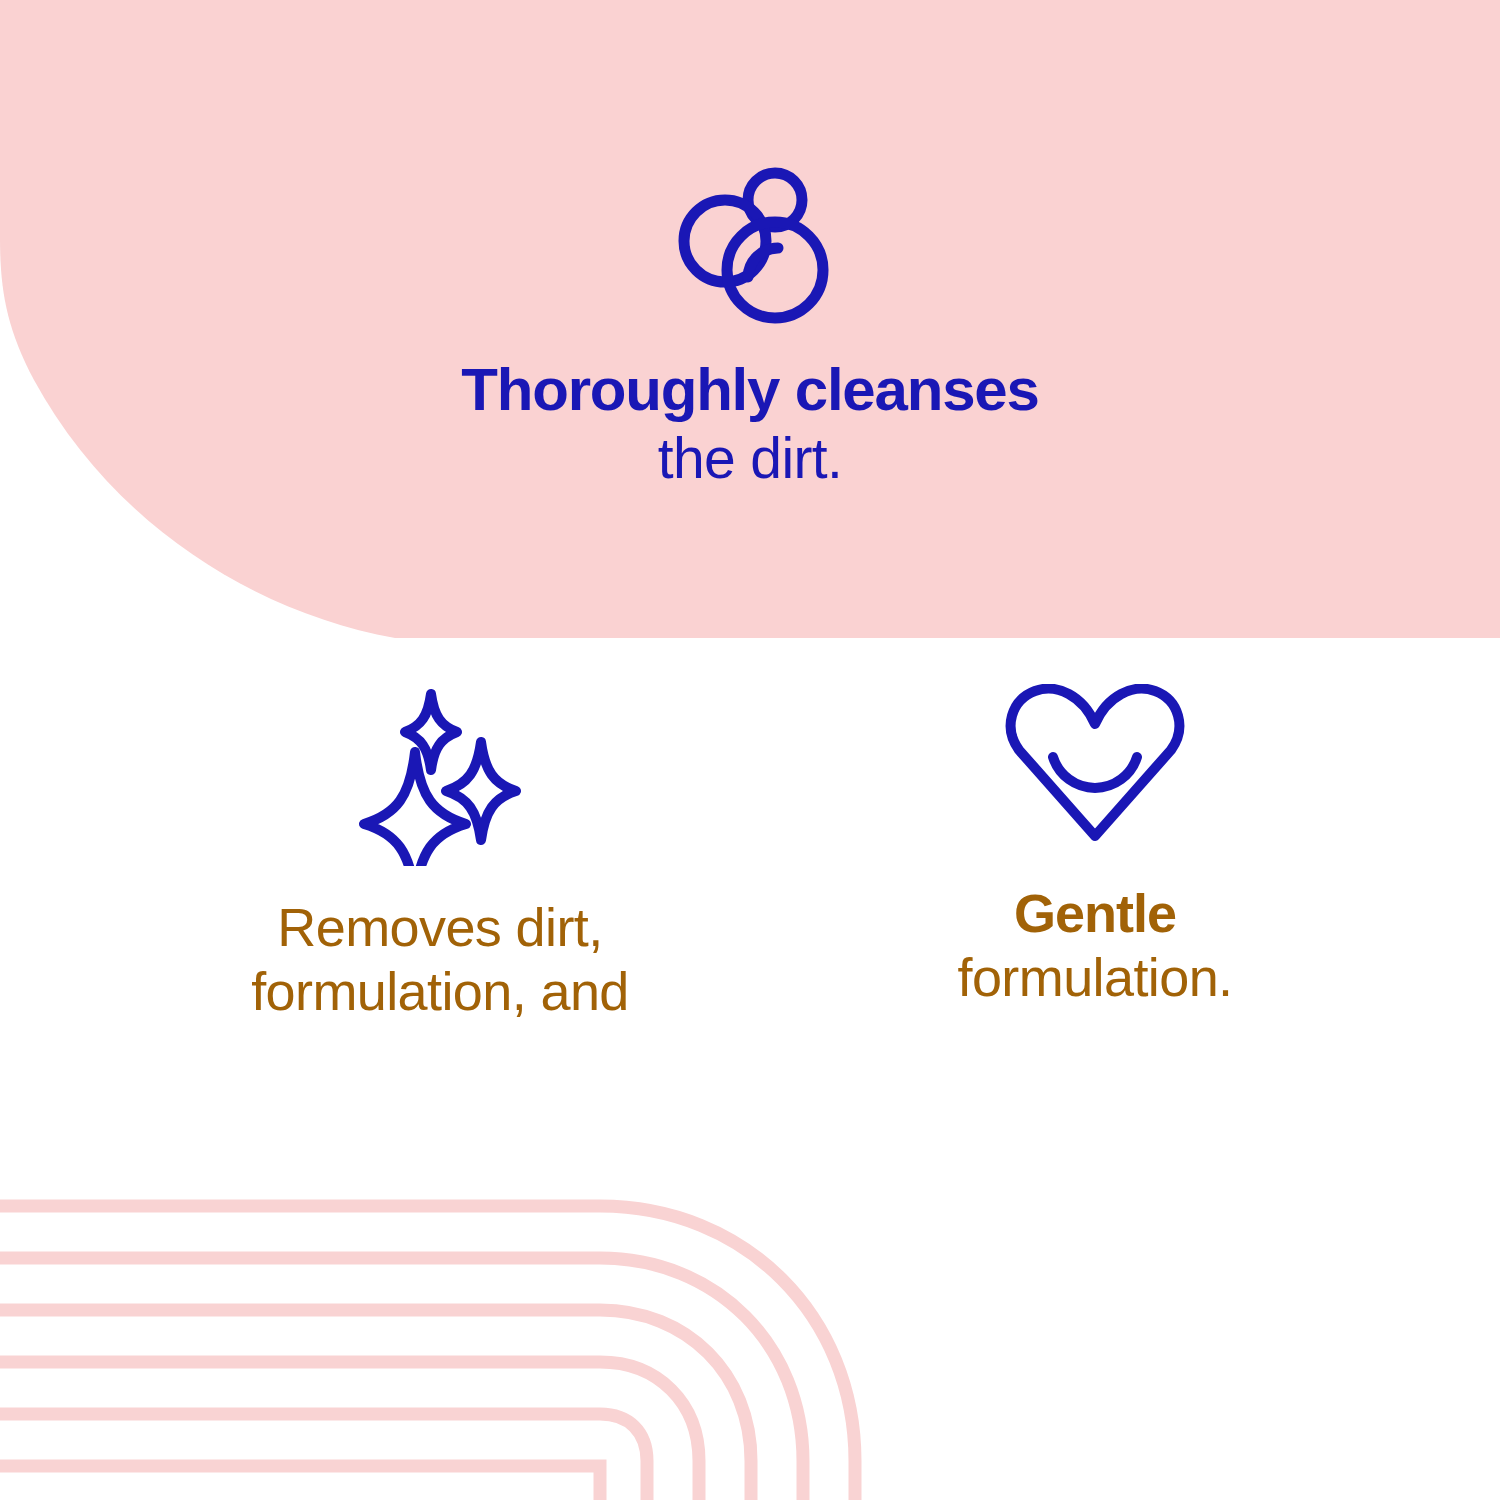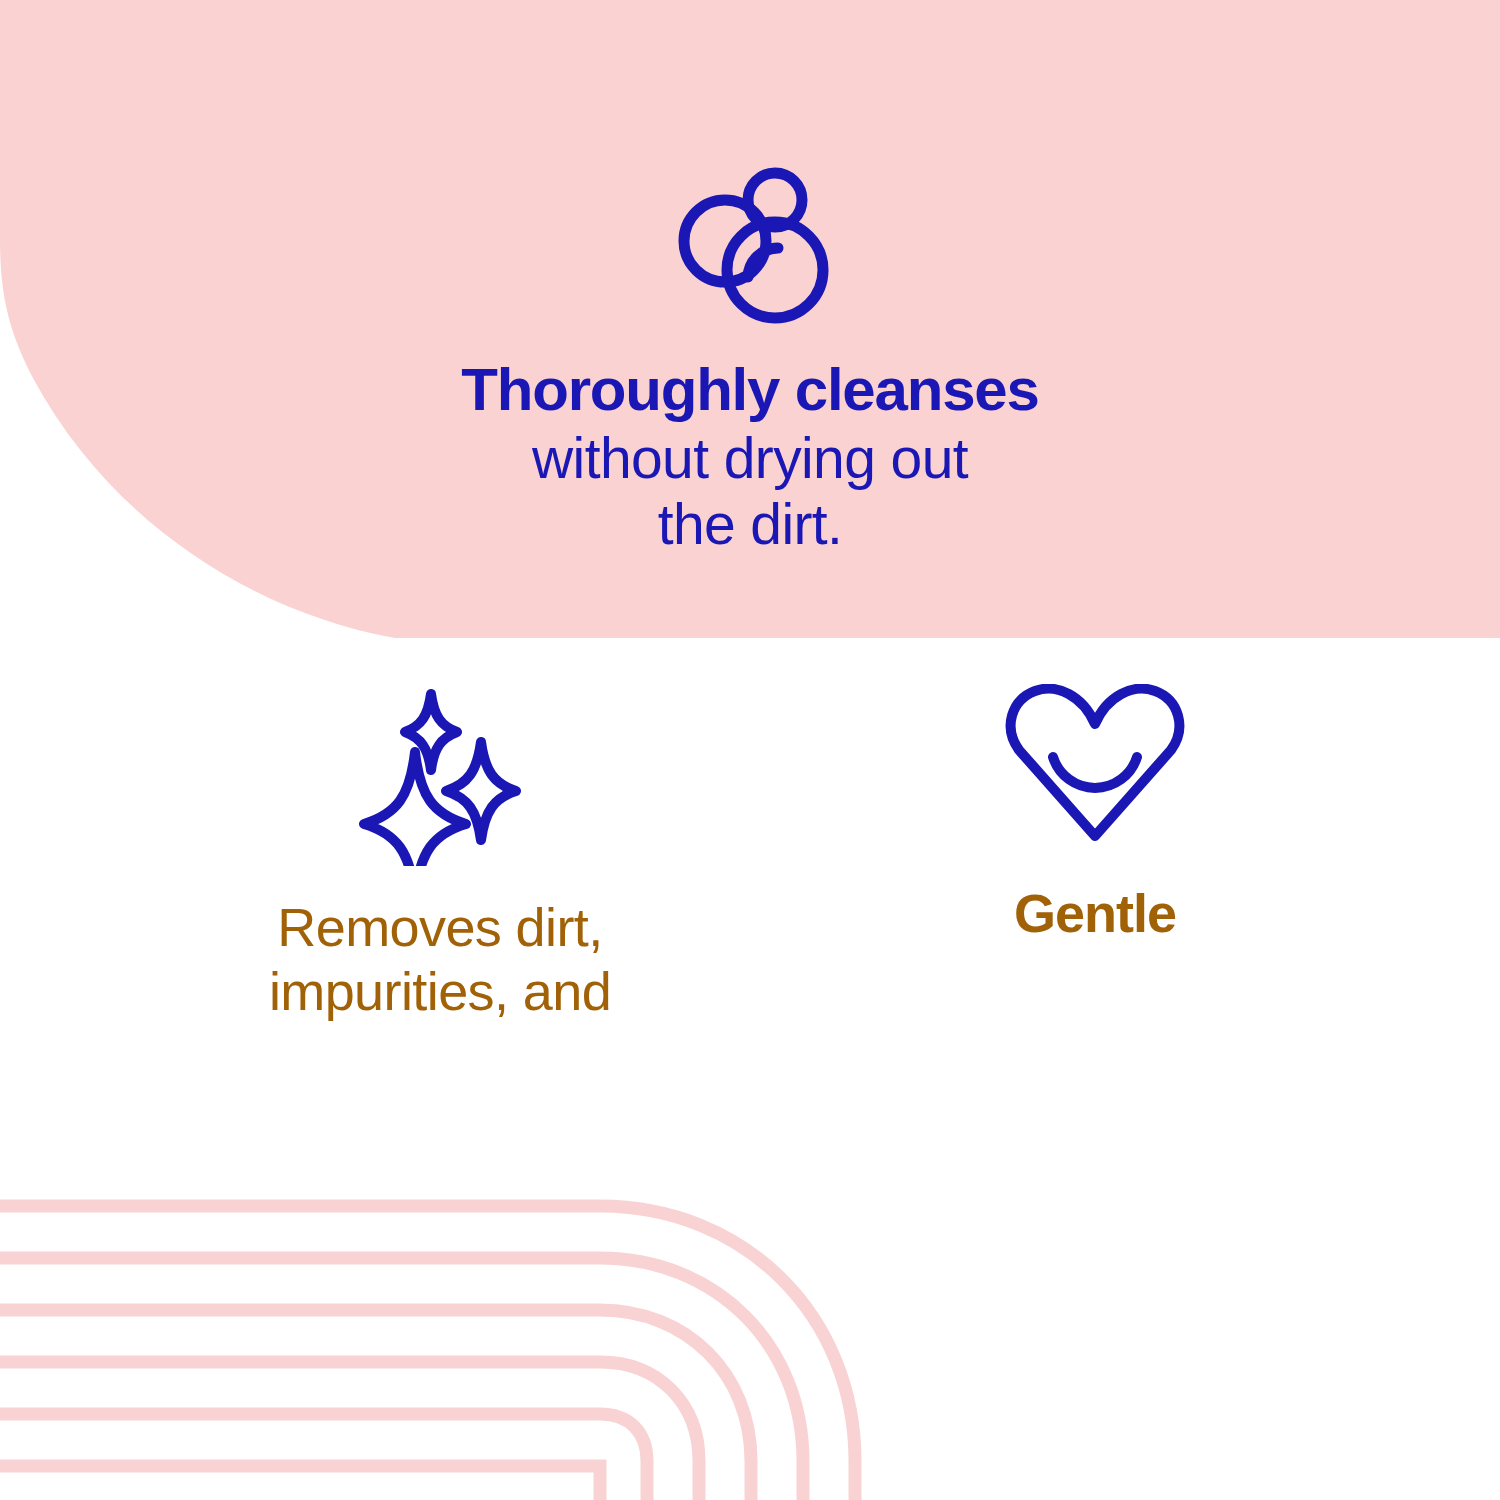--- a/index.html
+++ b/index.html
@@ -167,21 +167,20 @@
         <svg viewBox="0 0 170 170" width="170" height="170" fill="none" stroke="#1a17b5" stroke-width="11" stroke-linecap="round" stroke-linejoin="round">
           <circle cx="105" cy="40" r="27"></circle>
           <circle cx="55" cy="81" r="41"></circle>
           <circle cx="105" cy="110" r="48"></circle>
           <path d="M 78 117 A 30 30 0 0 1 108 88"></path>
         </svg>
       </div>
 
       <div class="hero-text">
         <span class="strong line nowrap">Thoroughly cleanses</span>
-        <span class="normal line nowrap">without drying out</span>
         <span class="normal line nowrap">the dirt.</span>
       </div>
 
     </div>
 
     <div class="feature" id="feature-left">
 
       <div class="icon-wrap">
         <svg viewBox="0 0 175 180" width="175" height="180" fill="none" stroke="#1a17b5" stroke-width="10" stroke-linecap="round" stroke-linejoin="round">
 
@@ -200,38 +199,39 @@
           <path d="M 62 66
                    C 67 110 80 128 113 138
                    C 80 148 67 166 62 210
                    C 57 166 44 148 11 138
                    C 44 128 57 110 62 66 Z"></path>
         </svg>
       </div>
 
       <div class="caption">
         <span class="normal line nowrap">Removes dirt,</span>
-        <span class="normal line nowrap">impurities, and</span>
+        <span class="normal line nowrap">formulation, and</span>
       </div>
     </div>
 
     <div class="feature" id="feature-right">
 
       <div class="icon-wrap">
         <svg viewBox="0 0 180 165" width="180" height="165" fill="none" stroke="#1a17b5" stroke-width="10" stroke-linecap="round" stroke-linejoin="round">
           <path d="M 90 152
                    L 14 66
                    C -2 44 6 16 30 7
                    C 52 -1 78 12 90 40
                    C 102 12 128 -1 150 7
                    C 174 16 182 44 166 66
                    Z"></path>
           <path d="M 48 73 A 44 44 0 0 0 132 73"></path>
         </svg>
       </div>
 
       <div class="caption">
         <span class="strong line nowrap">Gentle</span>
+        <span class="normal line nowrap">formulation.</span>
       </div>
     </div>
 
   </div>
 </div>
 
 </body></html>

